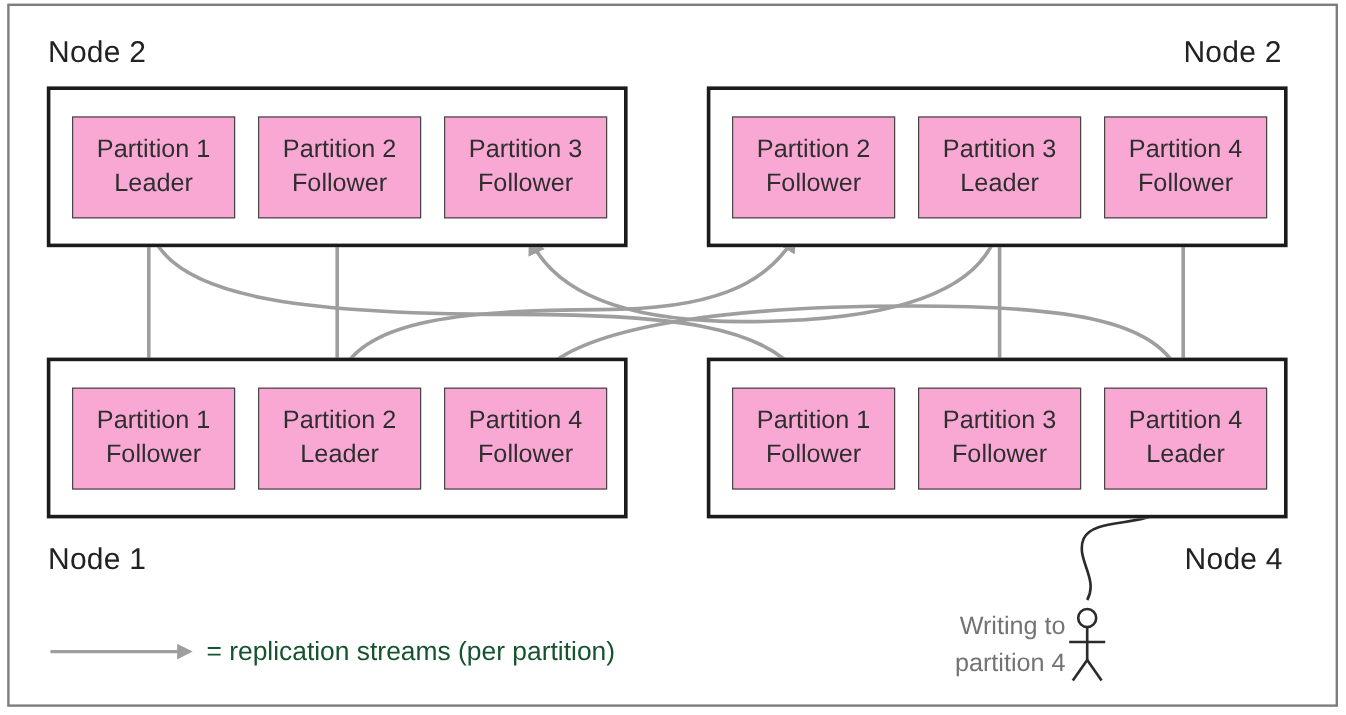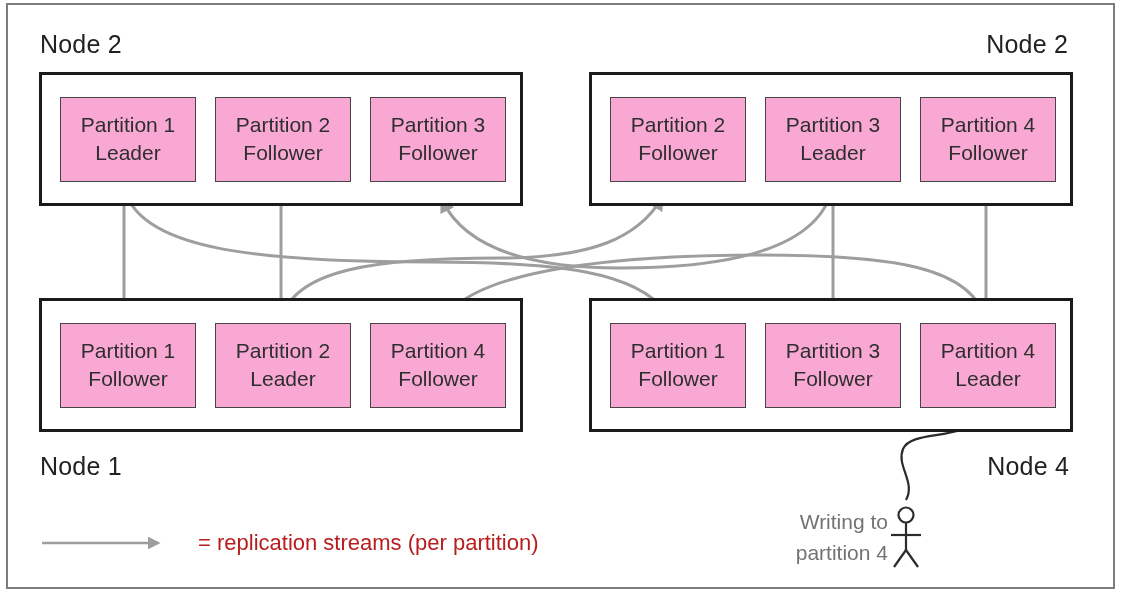--- a/index.html
+++ b/index.html
@@ -23,21 +23,21 @@
   }
   .partition-cell{
     width:136px;height:85px;box-sizing:border-box;border:1.5px solid #454545;
     display:flex;flex-direction:column;align-items:center;justify-content:center;
     background:#f9a8d4;
   }
   .partition-cell span{
     font-size:21px;line-height:28px;color:#2e2e2e;white-space:nowrap;
   }
   .legend-text{
-    position:absolute;left:198px;top:530px;font-size:22px;color:#b91c1c;
+    position:absolute;left:172px;top:530px;font-size:22px;color:#14532d;
     white-space:nowrap;
   }
   .writer-text{
     position:absolute;right:234px;top:506px;font-size:21px;line-height:31px;
     text-align:right;color:#737373;
   }
   svg.overlay{
     position:absolute;left:0;top:0;width:1122px;height:596px;
     pointer-events:none;
   }

